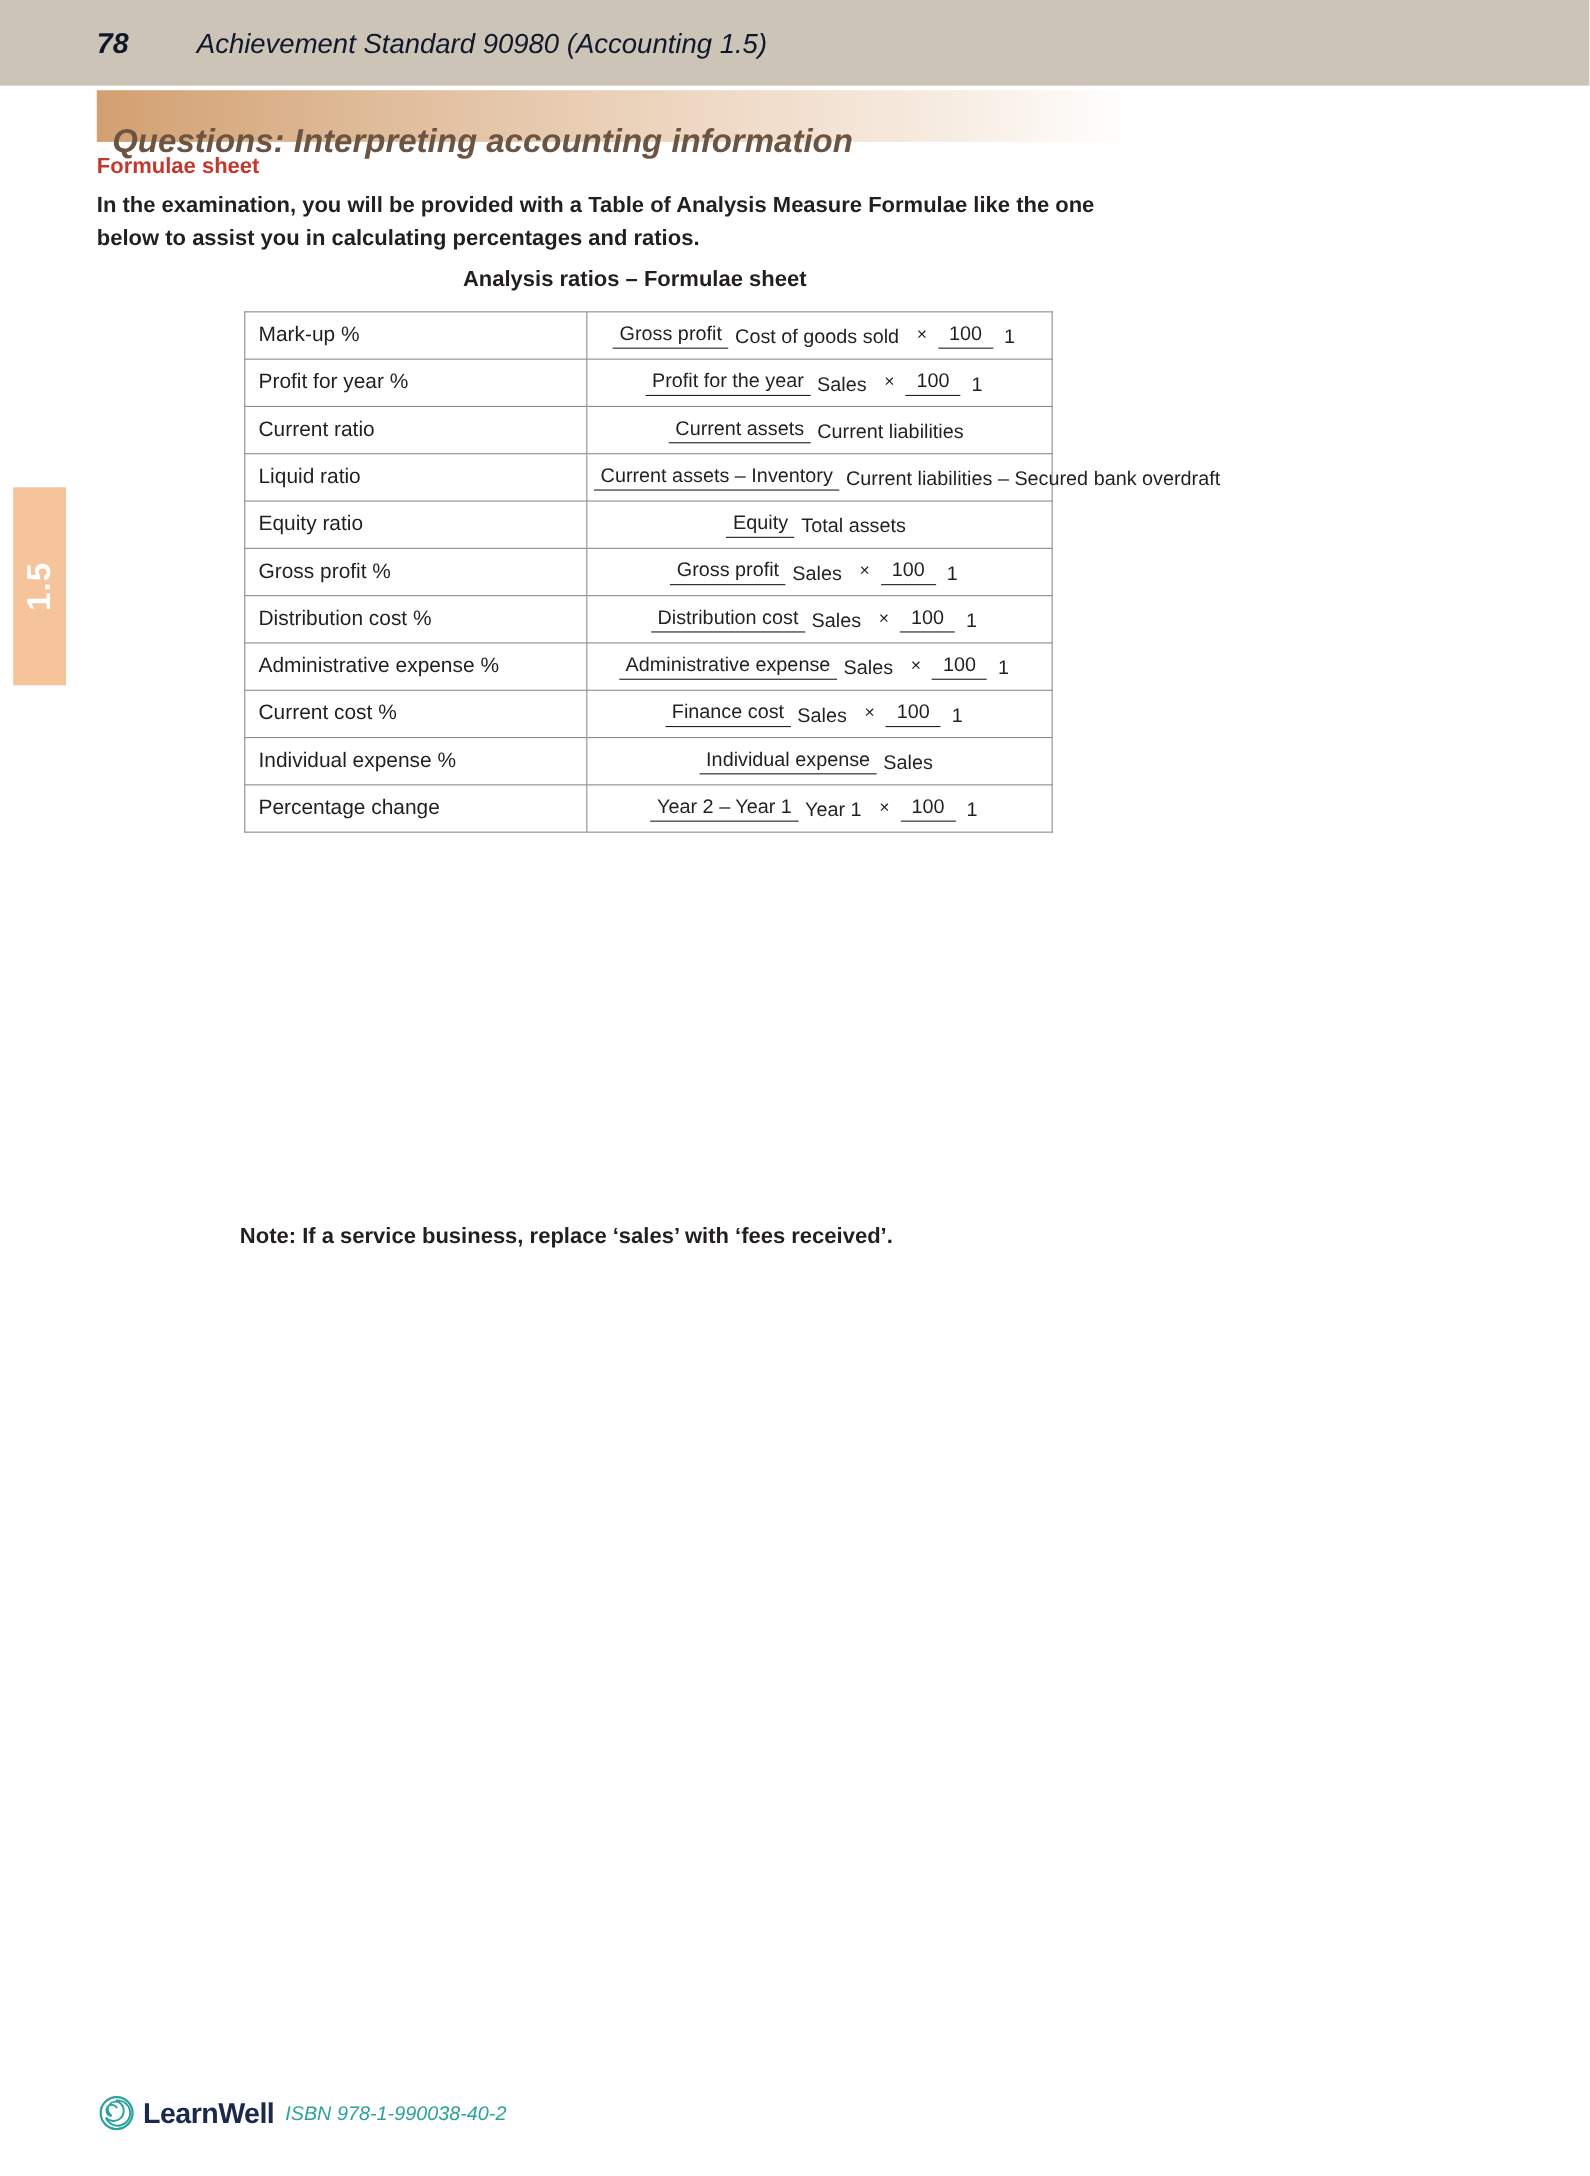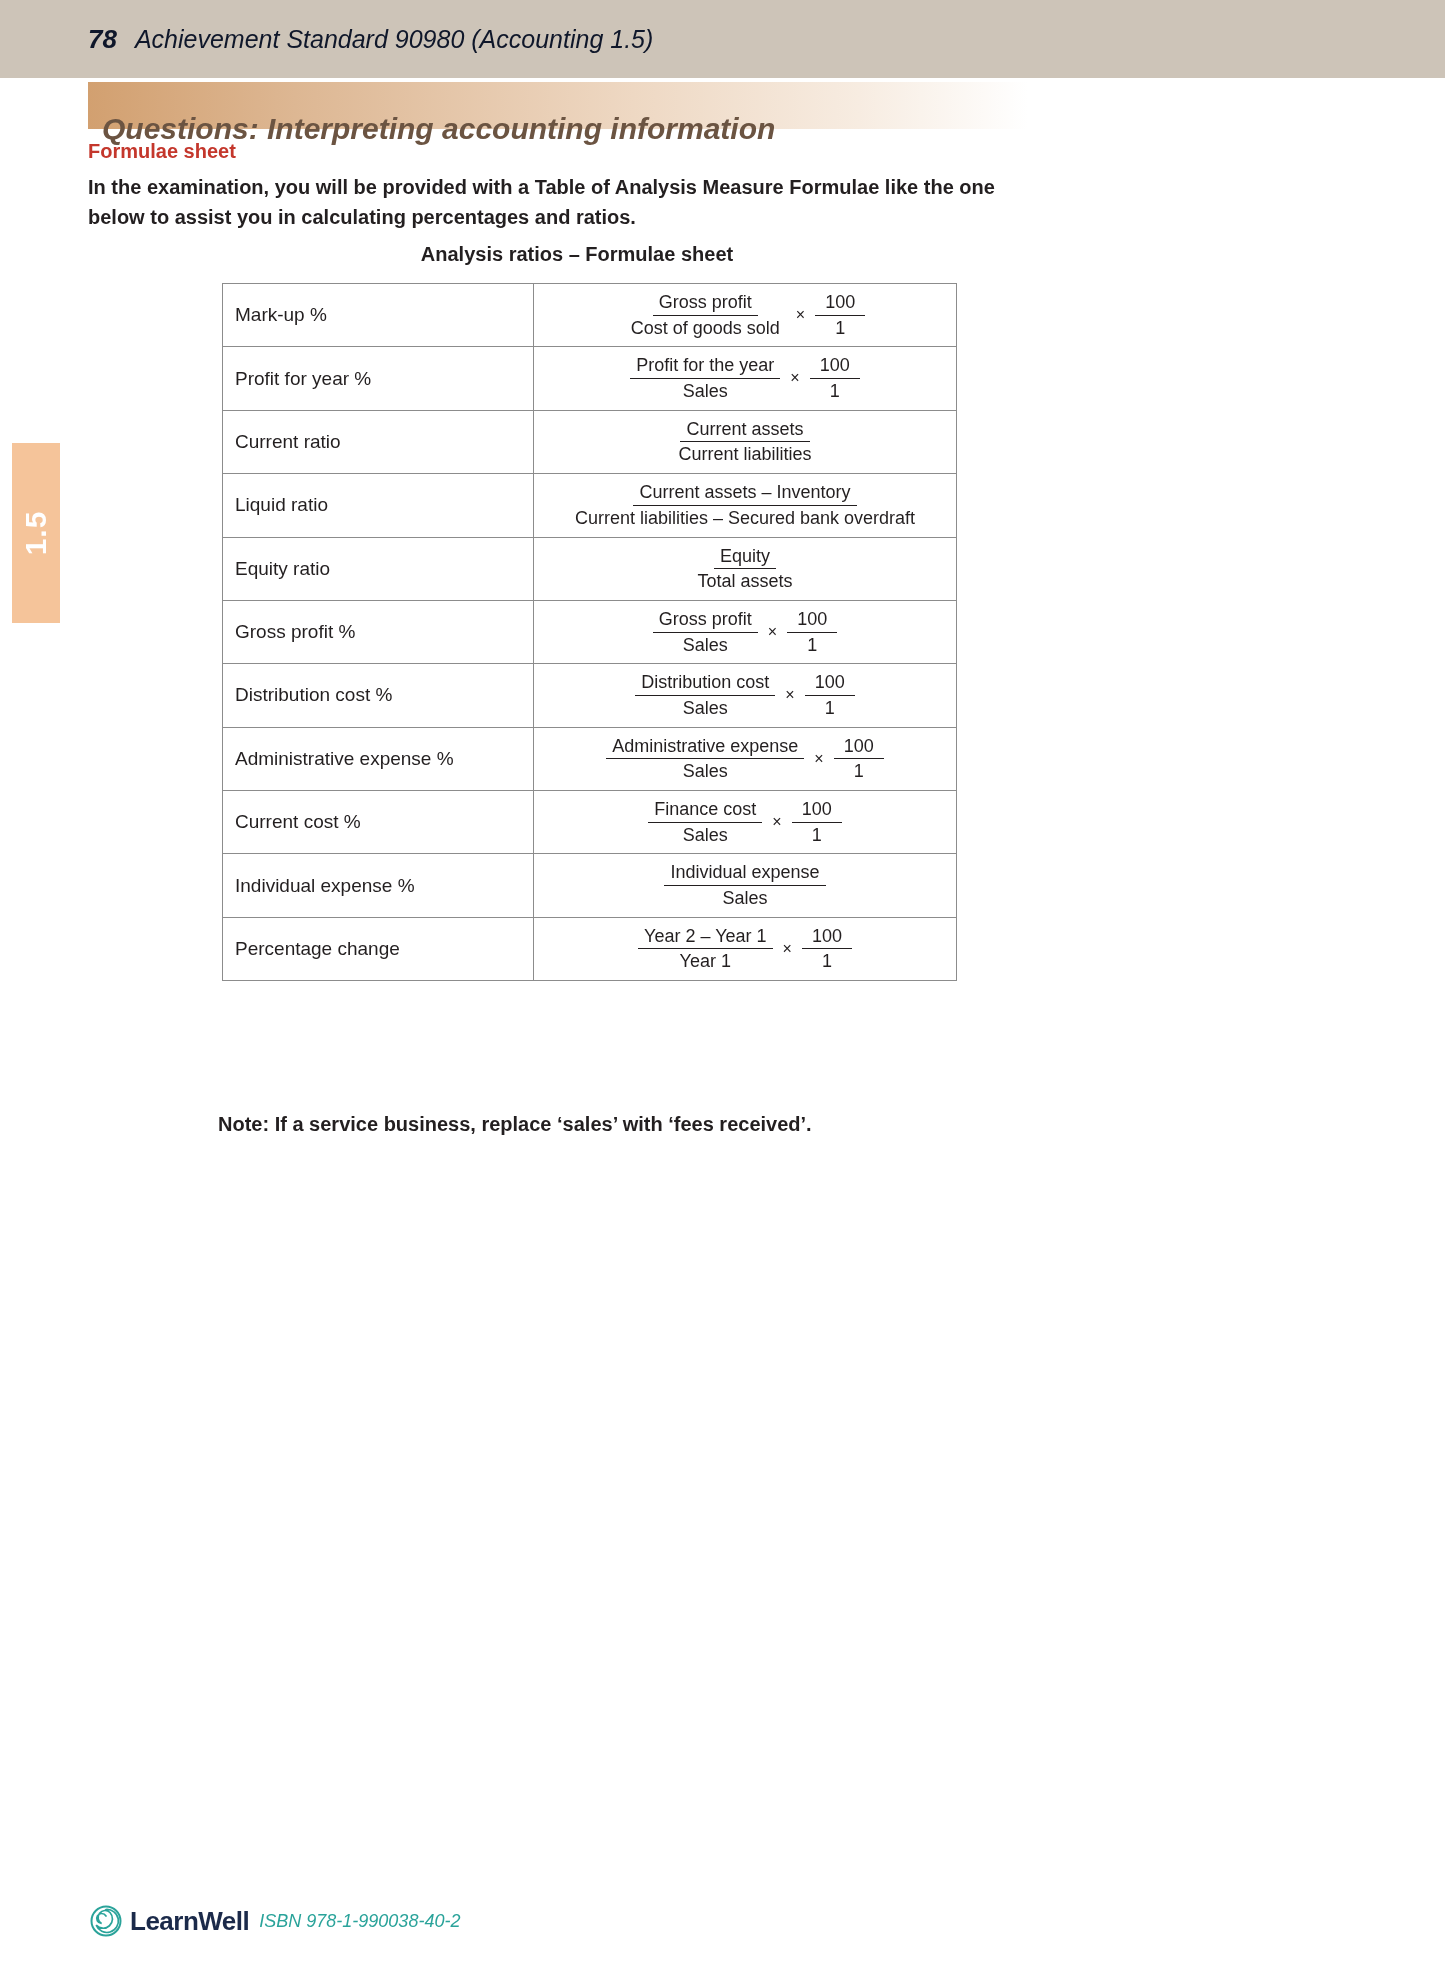--- a/index.html
+++ b/index.html
@@ -46,20 +46,21 @@
     white-space: nowrap;
   }
   #running-head .page-num {
     font-size: 26px;
     font-weight: bold;
     letter-spacing: 0px;
   }
   #running-head .head-title {
     font-size: 25px;
     font-weight: normal;
+    margin-left: 44px;
   }
 
   
   #side-tab {
     position: absolute;
     left: 12px;
     top: 443px;
     width: 48px;
     height: 180px;
     background: #f5c49a;
@@ -160,21 +161,21 @@
   
   .expr {
     display: inline-flex;
     align-items: center;
     justify-content: center;
     gap: 8px;
     line-height: 1.15;
   }
   .frac {
     display: inline-flex;
-    flex-direction: column;
+    flex-direction: row;
     align-items: center;
     justify-content: space-between;
   }
   .frac .num {
     padding: 0 6px 2px 6px;
     border-bottom: 1.6px solid #231f20;
     white-space: nowrap;
   }
   .frac .den {
     padding: 2px 6px 0 6px;

